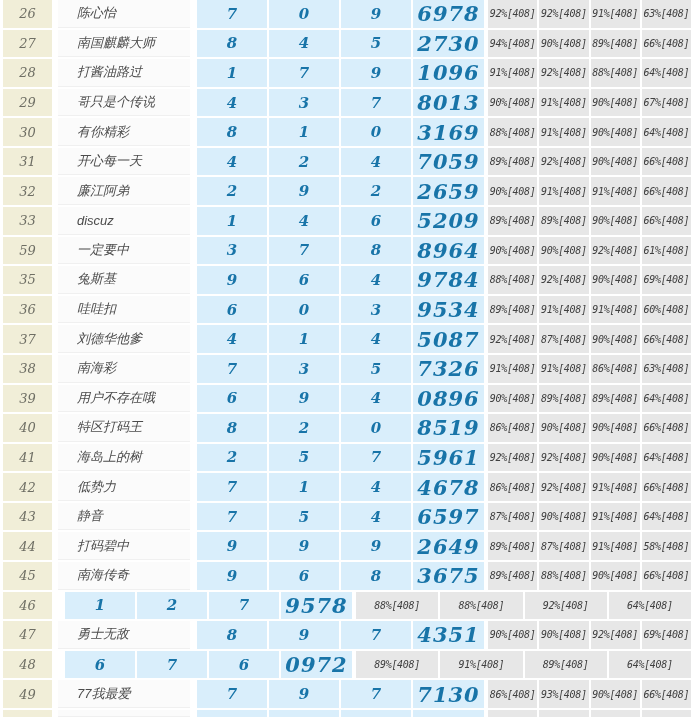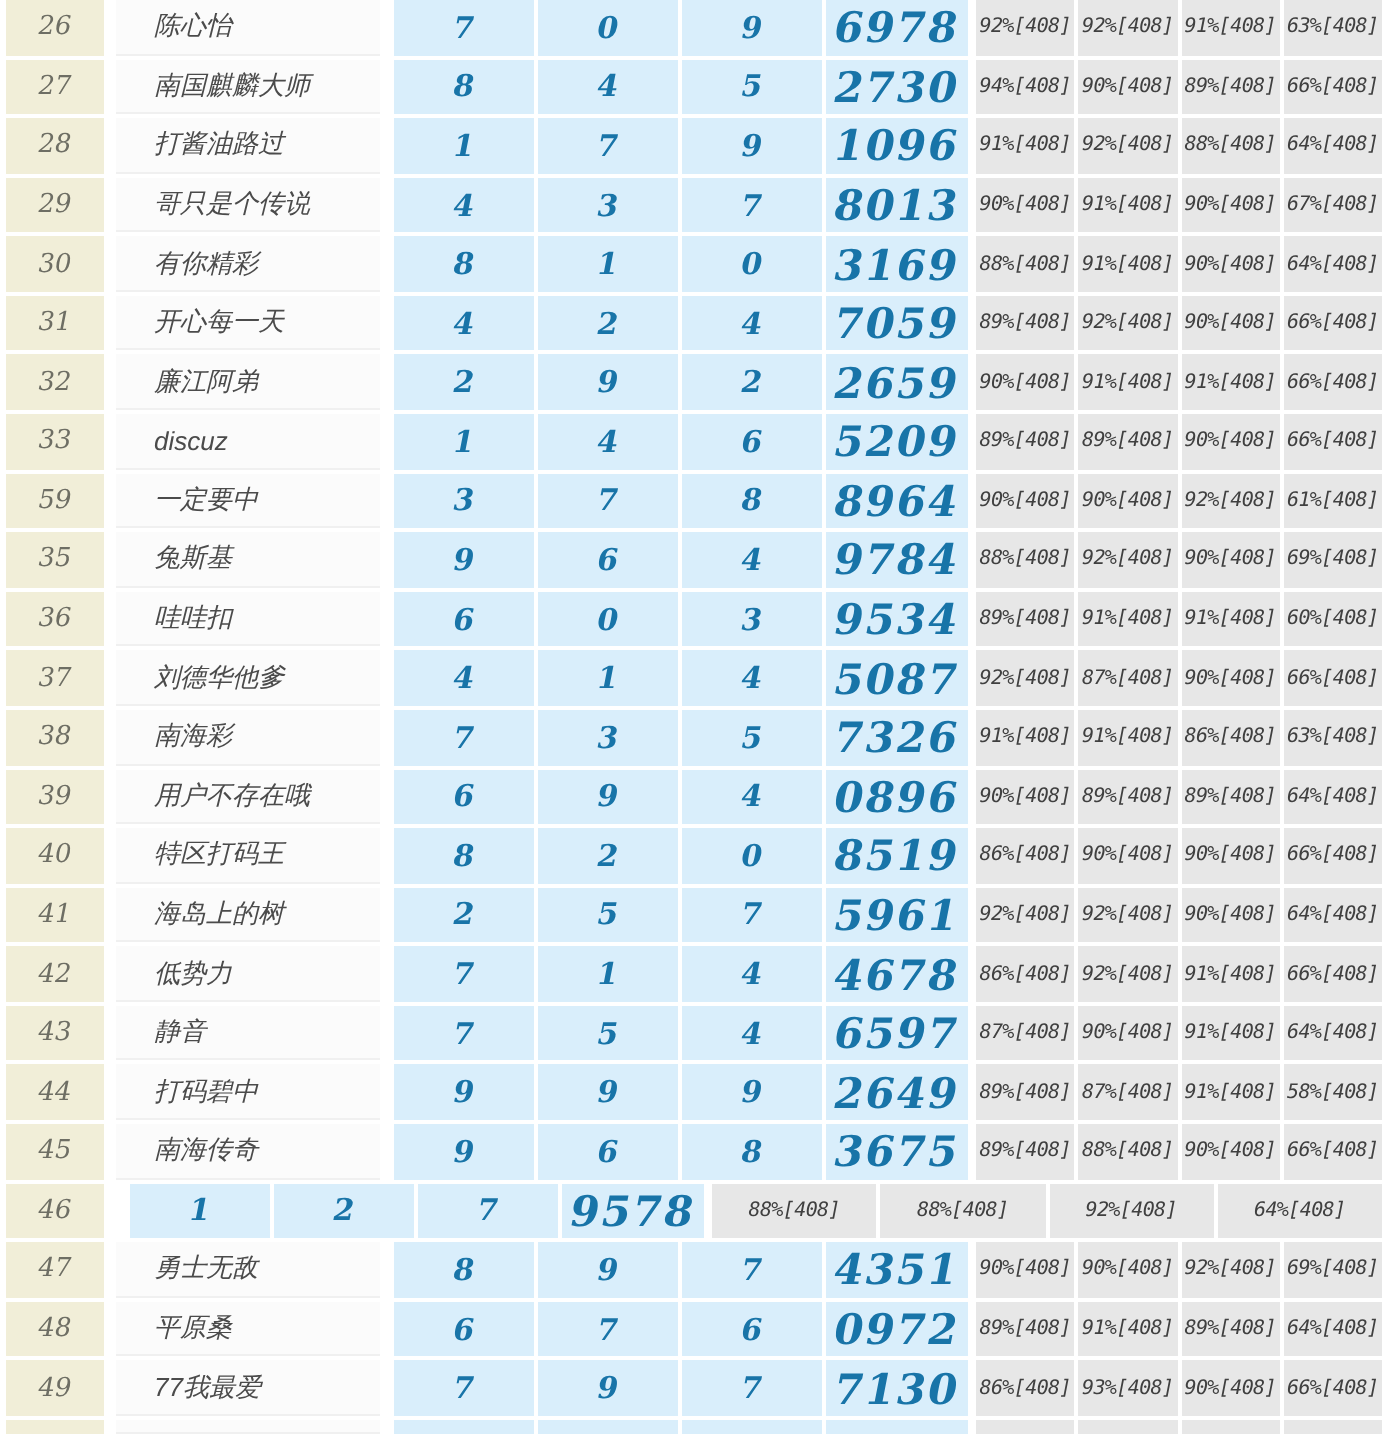--- a/index.html
+++ b/index.html
@@ -406,21 +406,20 @@
     <div class="cell rate">90%[408]</div>
     <div class="cell rate">90%[408]</div>
     <div class="cell rate">92%[408]</div>
     <div class="cell rate">69%[408]</div>
   </div>
 
   <div class="row">
     <div class="cell pad"></div>
     <div class="cell rank">48</div>
     <div class="cell gap1"></div>
-    <div class="cell name">平原桑</div>
     <div class="cell gap2"></div>
     <div class="cell num">6</div>
     <div class="cell num">7</div>
     <div class="cell num">6</div>
     <div class="cell code">0972</div>
     <div class="cell gap3"></div>
     <div class="cell rate">89%[408]</div>
     <div class="cell rate">91%[408]</div>
     <div class="cell rate">89%[408]</div>
     <div class="cell rate">64%[408]</div>

